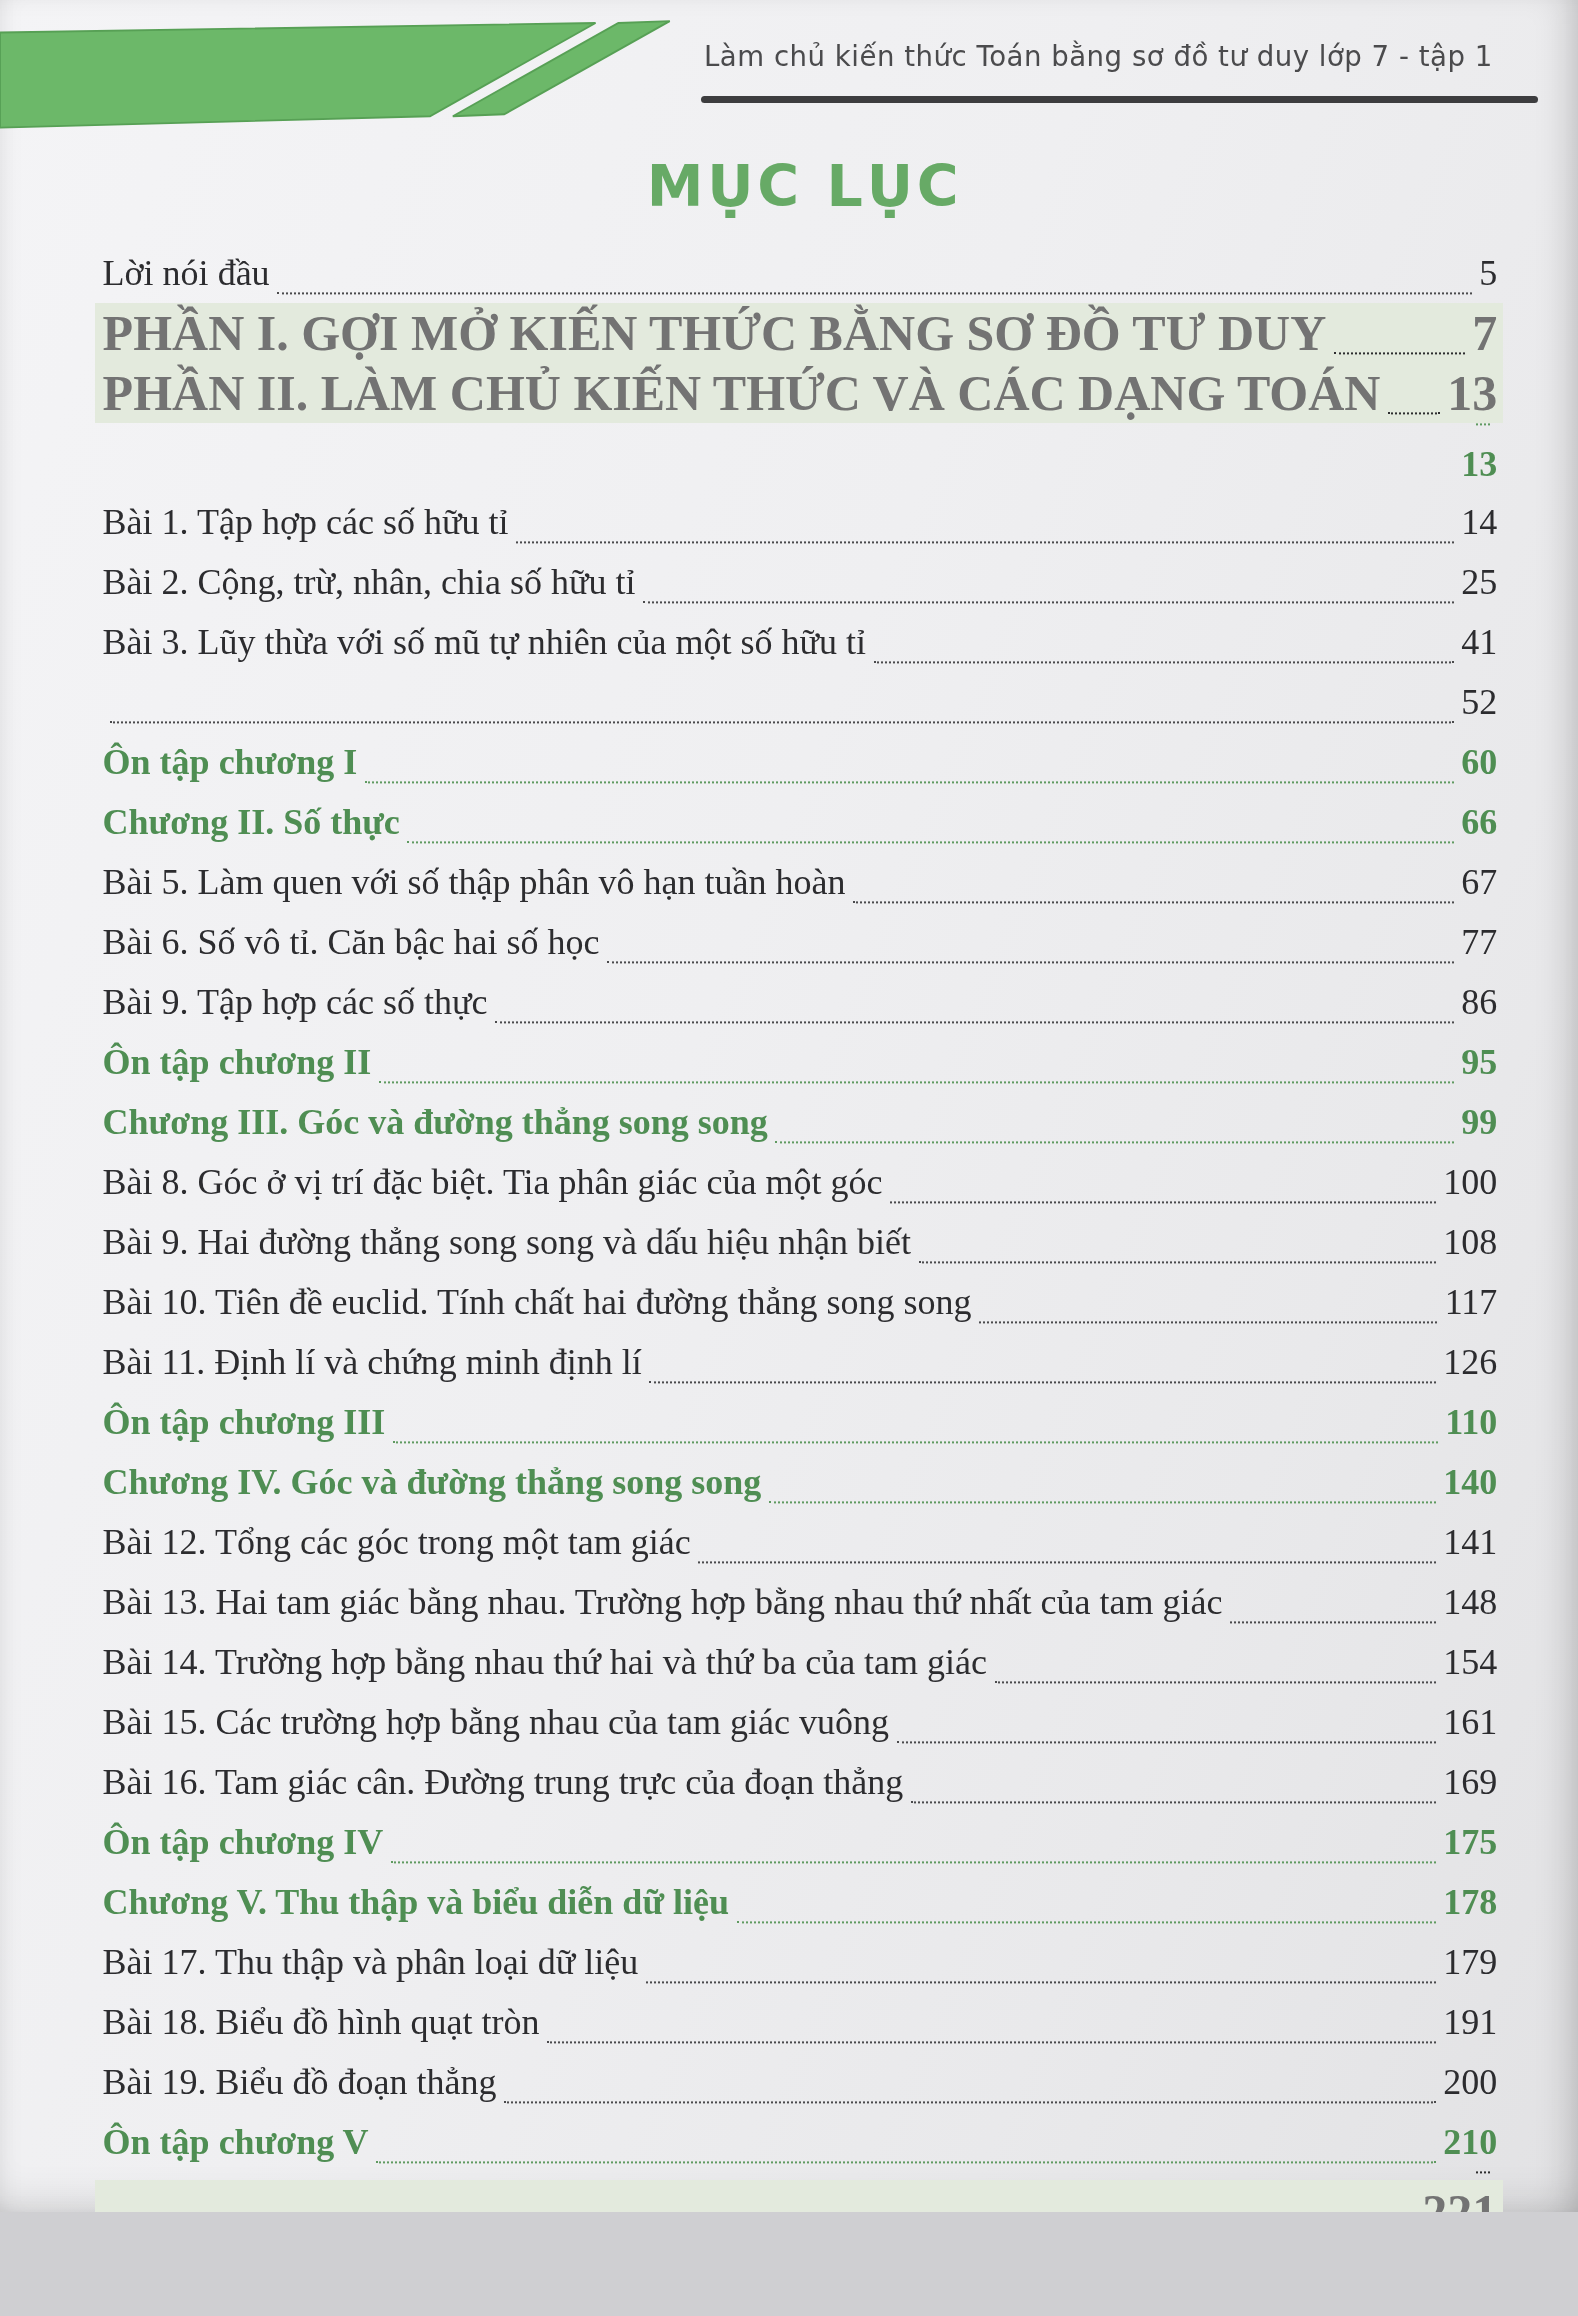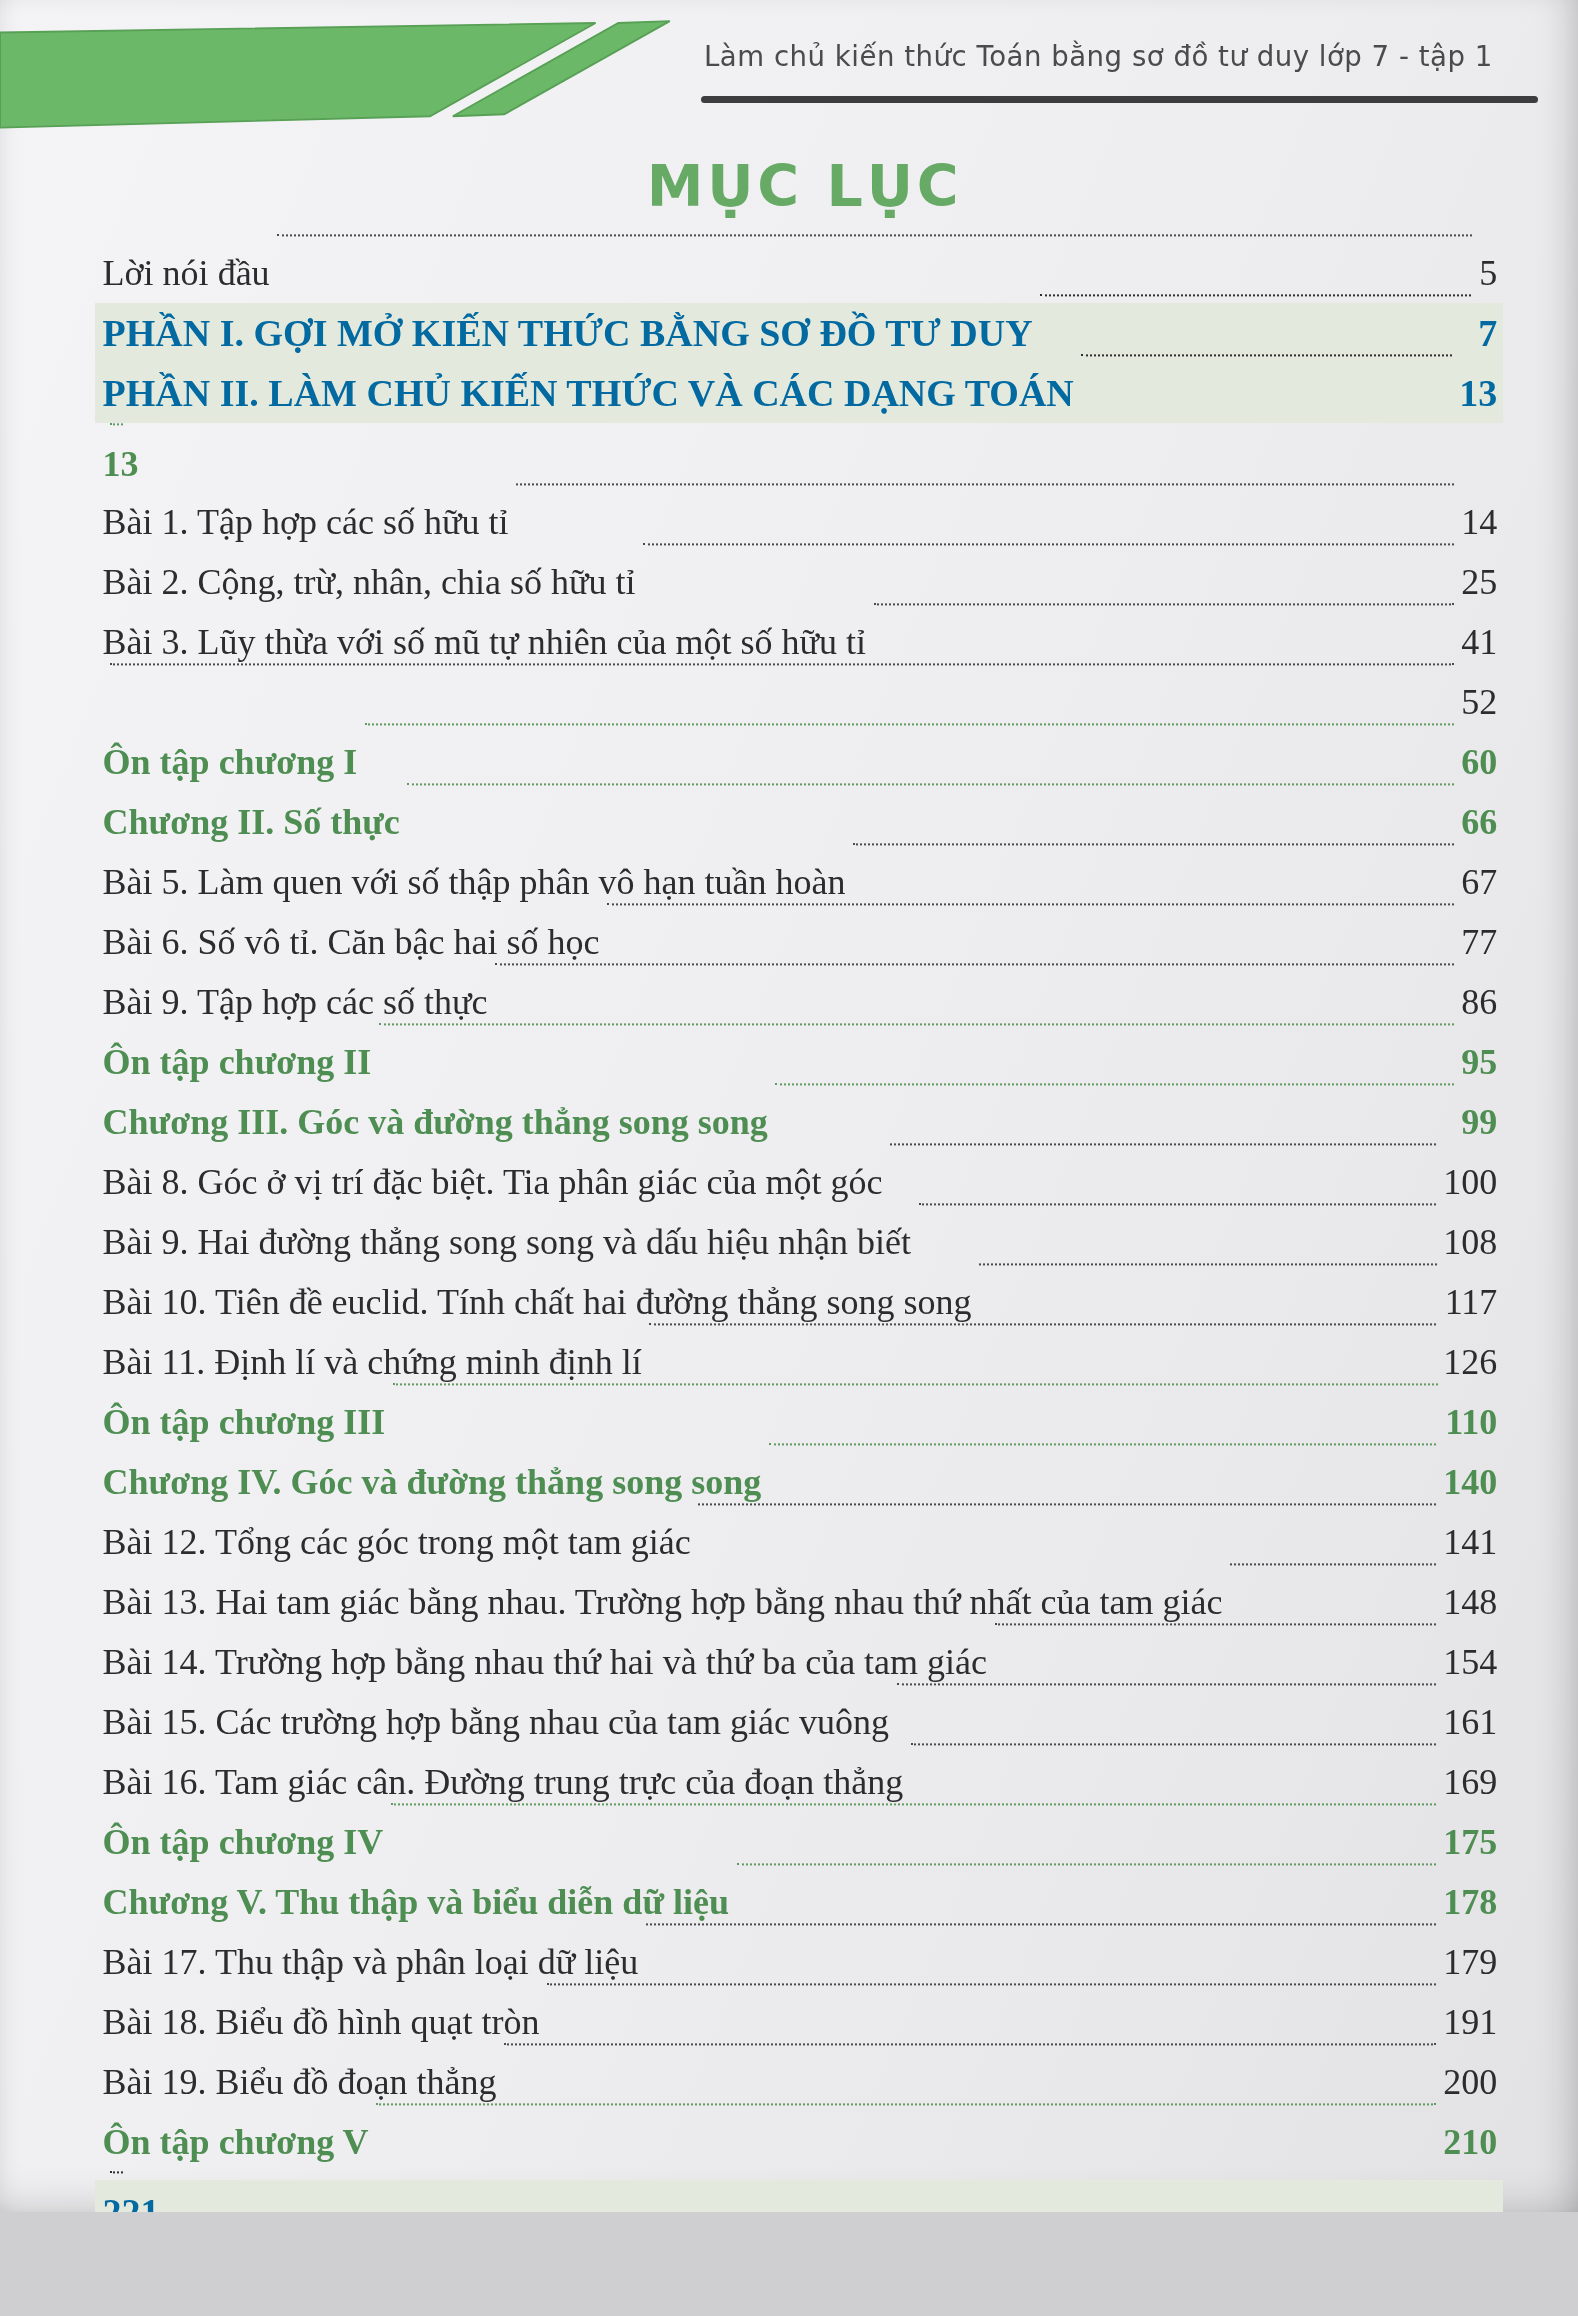--- a/index.html
+++ b/index.html
@@ -61,21 +61,21 @@
   }
 
   
   .toc {
     position: absolute;
     left: 95px; top: 243px;
     width: 1408px;
   }
   .row {
     display: flex;
-    align-items: flex-start;
+    align-items: flex-end;
     height: 60px;
     font-size: 36px;
     color: #2c2c2f;
     line-height: 60px;
     padding: 0 5.7px 0 7.6px;
     box-sizing: border-box;
   }
   .row .label { white-space: nowrap; overflow: hidden; }
   .row .dots {
     flex: 1 1 auto;
@@ -84,23 +84,23 @@
     margin: 0 7.6px;
     transform: translateY(-8.6px);
   }
   .row .pagenum { white-space: nowrap; }
 
   .row.chapter { color: #4f8e53; font-weight: 700; }
   .row.chapter .dots { border-bottom-color: #5f9a60; }
 
   .row.part {
     font-weight: 700;
-    color: #0369a1;
+    color: #737373;
     background: #e3eadd;
-    font-size: 38px;
+    font-size: 50px;
   }
   .row.part .dots { border-bottom-color: #2d2d2f; }
 
   .row.gap-before { margin-top: 8.6px; flex-direction: column; }
 </style>
 </head>
 <body>
 
 <div class="page">
 

